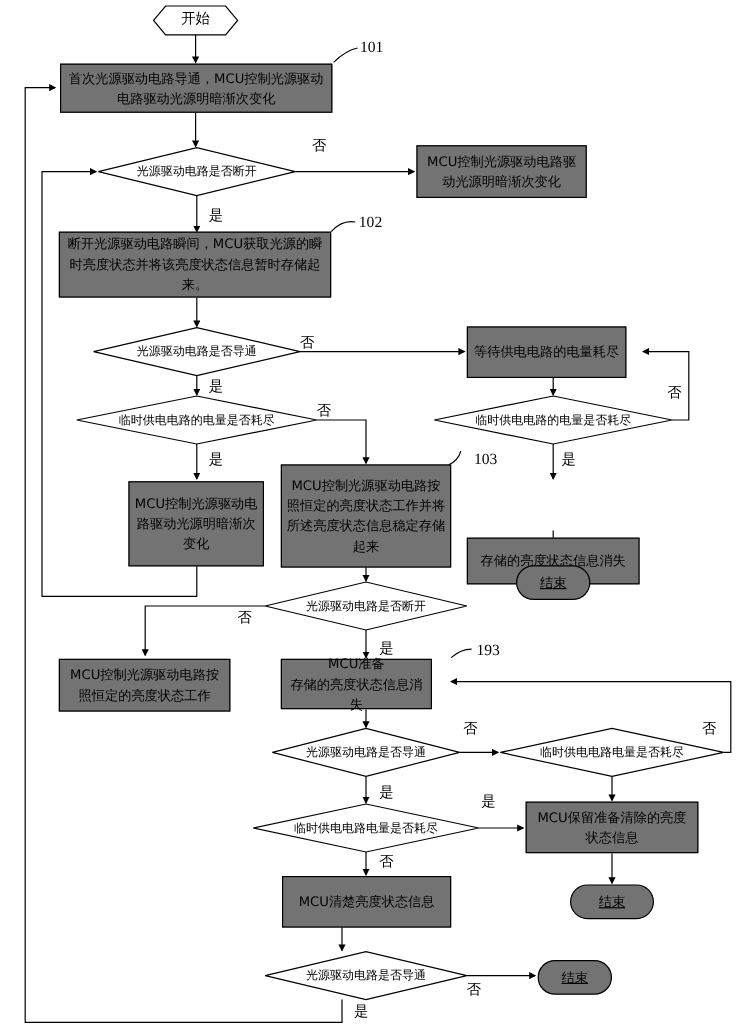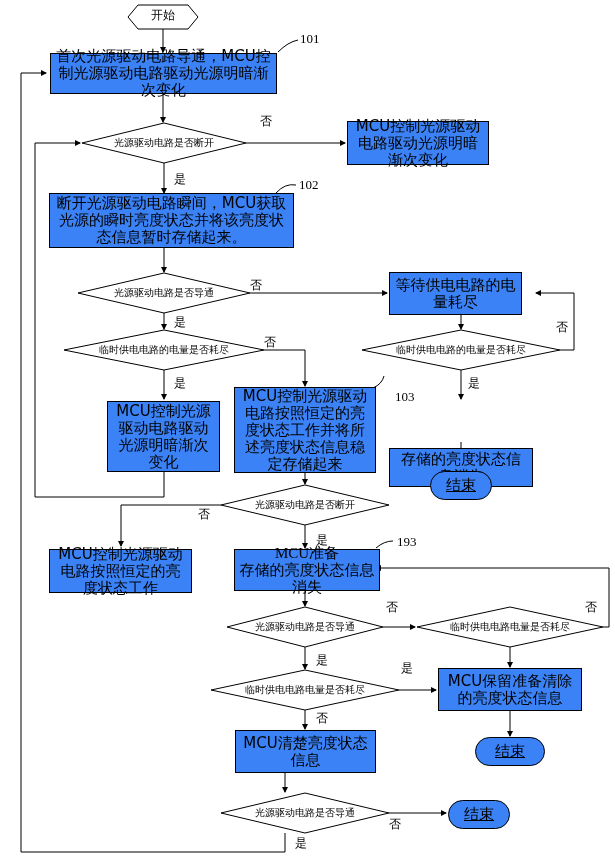--- a/index.html
+++ b/index.html
@@ -1,21 +1,21 @@
 <!DOCTYPE html>
 <html><head>
 <meta charset="utf-8">
 <style>
   html, body { margin: 0; padding: 0; background: #ffffff; }
   body { width: 615px; height: 859px; position: relative; overflow: hidden;
          font-family: "DejaVu Sans", sans-serif; color: #000; }
   svg { position: absolute; left: 0; top: 0; }
   .node { position: absolute; box-sizing: border-box; border: 1px solid #000;
-          background: #3b82f6; display: flex; align-items: center; justify-content: center;
-          text-align: center; font-size: 15px; line-height: 17px; padding: 12px 4px; }
+          background: #737373; display: flex; align-items: center; justify-content: center;
+          text-align: center; font-size: 11px; line-height: 17px; padding: 12px 4px; }
   .dtext { position: absolute; display: flex; align-items: center; justify-content: center;
            font-size: 10px; white-space: nowrap; }
   .lbl { position: absolute; font-size: 12px; line-height: 14px; }
   .ref { position: absolute; font-family: "Liberation Serif", serif; font-size: 13px; }
   .term { border-radius: 16px; text-decoration: underline; }
 </style>
 </head>
 <body>
 
 <svg width="615" height="859">
@@ -98,32 +98,32 @@
     <path d="M276,193 Q285,183 296,185"></path>
     <path d="M373,388 Q382,384 384,376"></path>
     <path d="M376,548 Q384,541 393,541"></path>
   </g>
 </svg>
 
 <div class="dtext" style="left:128px;top:5px;width:70px;height:20px;font-size:12px;">开始</div>
 
 <div class="ref" style="left:300px;top:31px;">101</div>
 <div class="ref" style="left:299px;top:177px;">102</div>
-<div class="ref" style="left:395px;top:389px;">103</div>
+<div class="ref" style="left:395px;top:375px;">103</div>
 <div class="ref" style="left:397px;top:534px;">193</div>
 
 <div class="node" style="left:50px;top:53px;width:227px;height:41px;">首次光源驱动电路导通，MCU控制光源驱动电路驱动光源明暗渐次变化</div>
 <div class="node" style="left:347px;top:121px;width:142px;height:44px;">MCU控制光源驱动电路驱动光源明暗渐次变化</div>
-<div class="node" style="left:49px;top:193px;width:245px;height:55px;">断开光源驱动电路瞬间，MCU获取光源的瞬时亮度状态并将该亮度状态信息暂时存储起来。</div>
+<div class="node" style="left:49px;top:193px;width:227px;height:55px;">断开光源驱动电路瞬间，MCU获取光源的瞬时亮度状态并将该亮度状态信息暂时存储起来。</div>
 <div class="node" style="left:389px;top:272px;width:133px;height:43px;">等待供电电路的电量耗尽</div>
 <div class="node" style="left:389px;top:400px;width:144px;height:39px;margin-top:48px;">存储的亮度状态信息消失</div>
 <div class="node" style="left:107px;top:401px;width:113px;height:71px;">MCU控制光源驱动电路驱动光源明暗渐次变化</div>
 <div class="node" style="left:234px;top:387px;width:142px;height:86px;">MCU控制光源驱动电路按照恒定的亮度状态工作并将所述亮度状态信息稳定存储起来</div>
 <div class="node" style="left:49px;top:549px;width:143px;height:44px;">MCU控制光源驱动电路按照恒定的亮度状态工作</div>
-<div class="node" style="left:234px;top:549px;width:146px;height:42px;flex-direction:column;font-family:Liberation Serif, serif;">
+<div class="node" style="left:234px;top:549px;width:126px;height:42px;flex-direction:column;">
   <span>MCU准备</span>
   <span>存储的亮度状态信息消失</span>
 </div>
 <div class="node" style="left:438px;top:668px;width:144px;height:43px;">MCU保留准备清除的亮度状态信息</div>
 <div class="node" style="left:235px;top:730px;width:141px;height:43px;">MCU清楚亮度状态信息</div>
 
 <div class="dtext" style="left:82px;top:133px;width:164px;height:20px;">光源驱动电路是否断开</div>
 <div class="dtext" style="left:78px;top:283px;width:172px;height:20px;">光源驱动电路是否导通</div>
 <div class="dtext" style="left:64px;top:340px;width:200px;height:20px;">临时供电电路的电量是否耗尽</div>
 <div class="dtext" style="left:362px;top:340px;width:198px;height:20px;">临时供电电路的电量是否耗尽</div>

